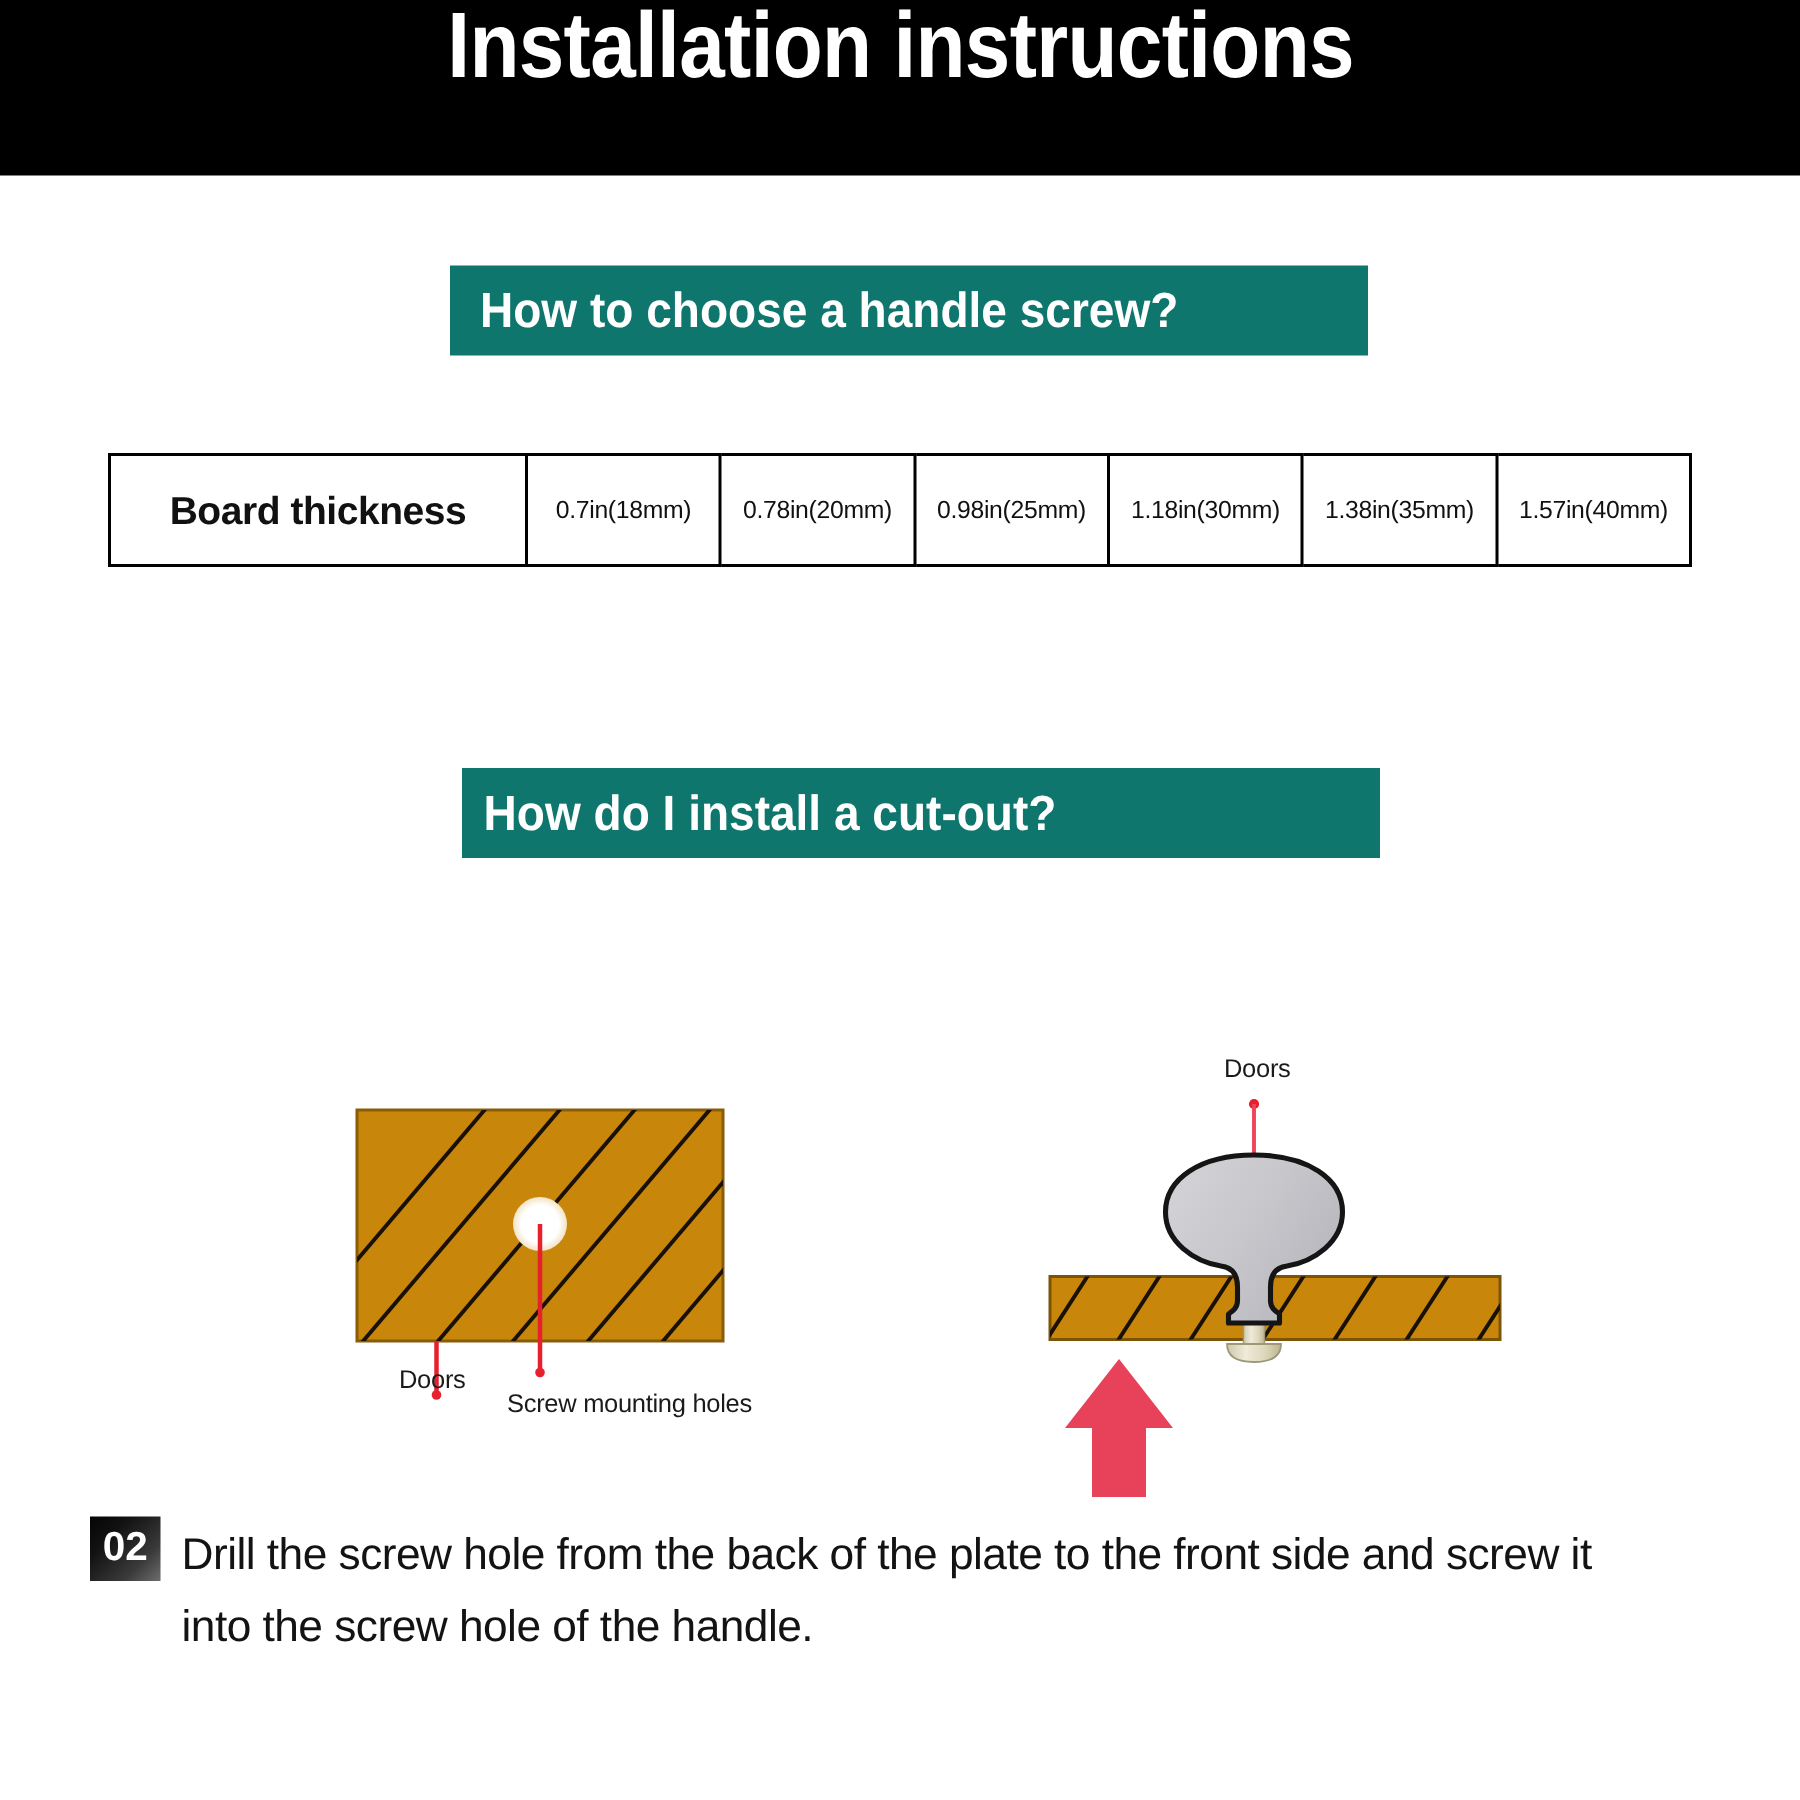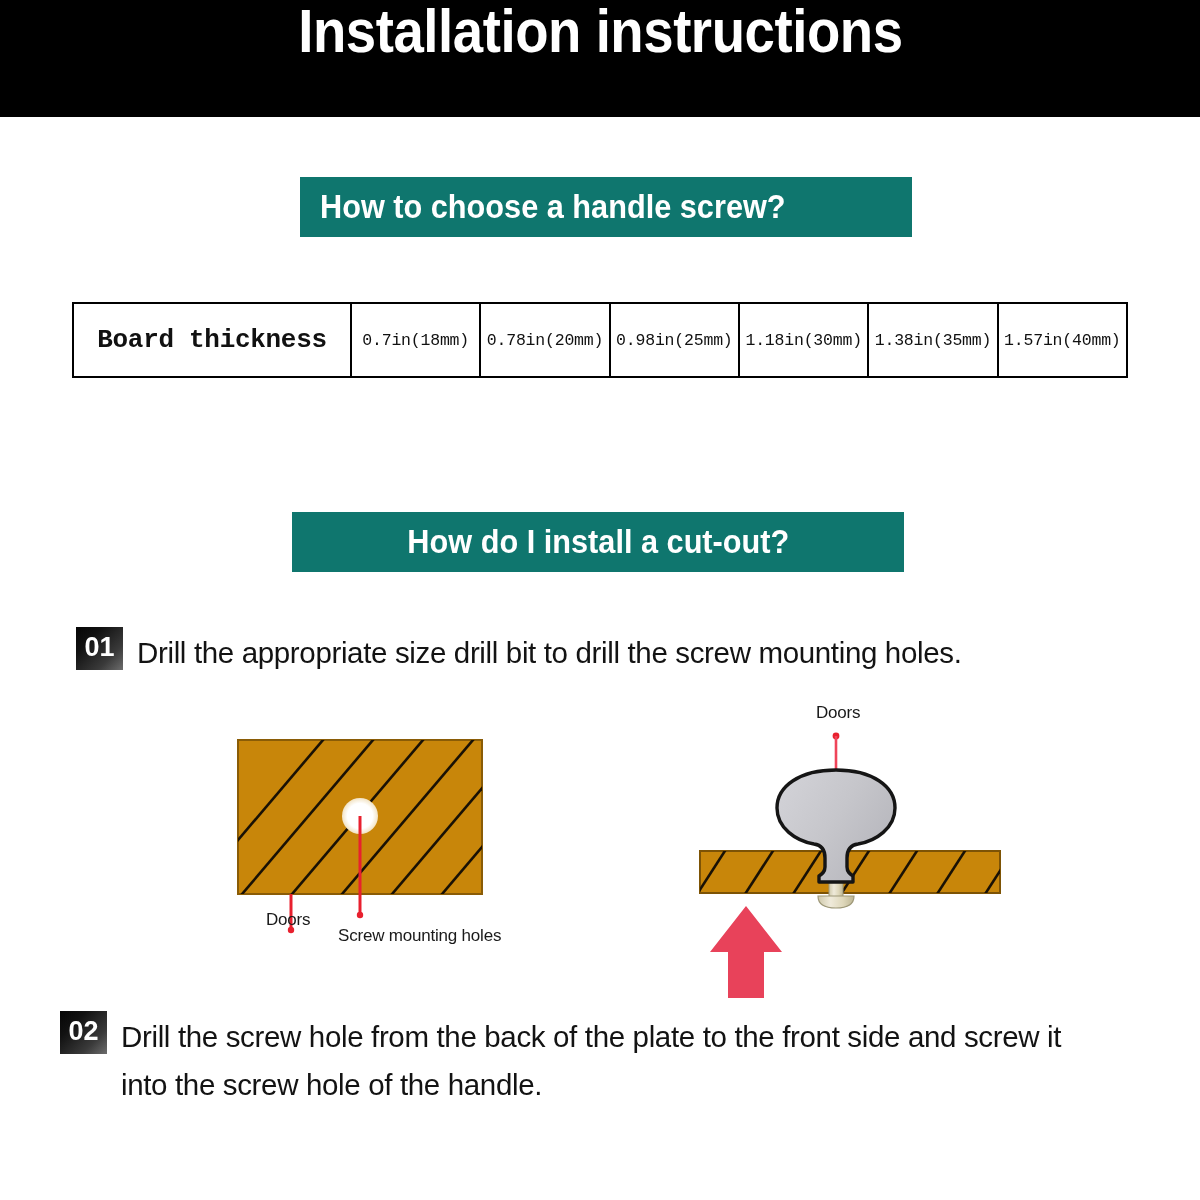--- a/index.html
+++ b/index.html
@@ -56,32 +56,31 @@
     color: #ffffff;
     font-size: 33px;
     font-weight: 700;
     transform: scaleX(0.93);
     transform-origin: left center;
     white-space: nowrap;
     line-height: 1;
     padding-bottom: 2px;
   }
   #banner-1 { left: 300px; top: 177px; width: 612px; padding-left: 20px; }
-  #banner-2 { left: 292px; top: 512px; width: 612px; justify-content: center; }
+  #banner-2 { left: 308px; top: 512px; width: 612px; }
   #banner-2 .section-banner-text { transform-origin: center; }
 
   
   .spec-table {
     position: absolute;
     left: 72px;
     top: 302px;
     width: 1056px;
     border-collapse: collapse;
     table-layout: fixed;
-    font-family: Liberation Mono, monospace;
   }
   .spec-table td {
     border: 2px solid #000000;
     height: 74px;
     text-align: center;
     vertical-align: middle;
     padding: 2px 3px;
     background: #ffffff;
   }
   .spec-table td.row-head {
@@ -169,24 +168,20 @@
         <td class="spec-val">1.38in(35mm)</td>
         <td class="spec-val">1.57in(40mm)</td>
       </tr>
     </tbody>
   </table>
 
   <div class="section-banner" id="banner-2">
     <div class="section-banner-text">How do I install a cut-out?</div>
   </div>
 
-  <div class="step" id="step-01">
-    <div class="step-badge">01</div>
-    <div class="step-text">Drill the appropriate size drill bit to drill the screw mounting holes.</div>
-  </div>
 
   <div class="illus" id="illus-left">
     <svg width="330" height="290" viewBox="0 0 330 290">
       <defs>
         <clipPath id="boardClipL">
           <rect x="8" y="50" width="244" height="154"></rect>
         </clipPath>
         <radialGradient id="holeGlow" cx="50%" cy="50%" r="50%">
           <stop offset="70%" stop-color="#ffffff"></stop>
           <stop offset="100%" stop-color="#f2e3c4"></stop>

